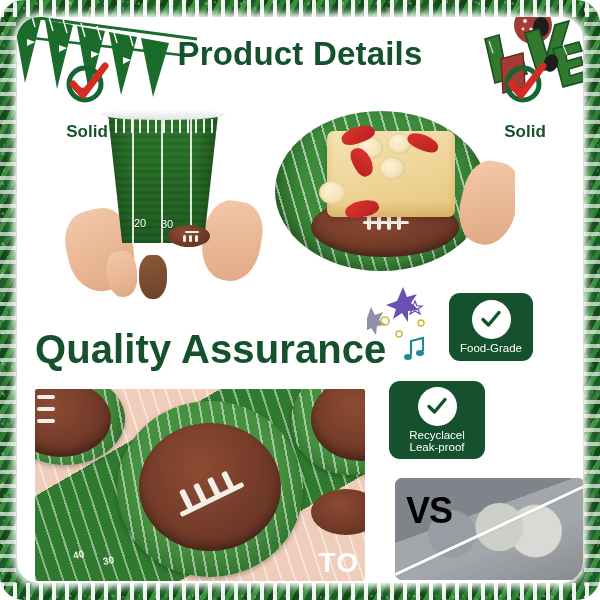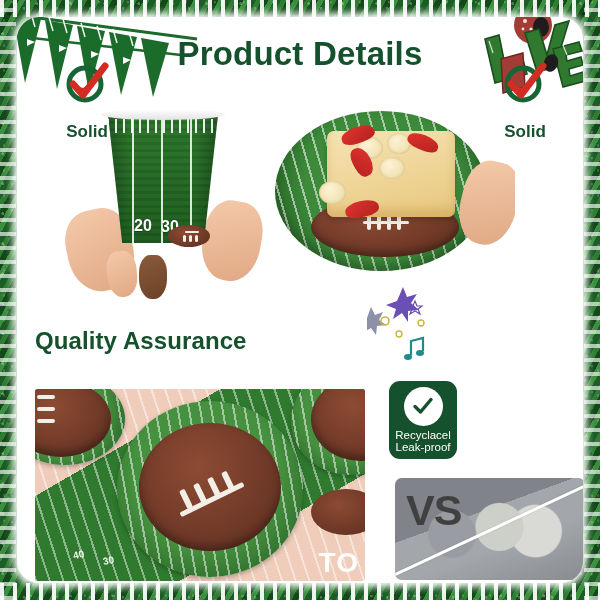--- a/index.html
+++ b/index.html
@@ -6,20 +6,21 @@
   body{
     width:600px;height:600px;overflow:hidden;
     font-family:"Liberation Sans", sans-serif;
     background:#ffffff;
   }
   .poster{
     position:relative;width:600px;height:600px;overflow:hidden;
     background:
       repeating-linear-gradient(118deg, #1c5c27 0 6px, #2e7d32 6px 11px, #14481b 11px 17px, #3c8f3f 17px 22px),
       #1f6b29;
+    border-radius: 24px;
   }
   
   .turf-speckle{
     position:absolute;inset:0;
     background-image:
       radial-gradient(circle at 8% 12%, rgba(255,255,255,.28) 0 1.2px, transparent 1.6px),
       radial-gradient(circle at 22% 38%, rgba(0,0,0,.30) 0 1.4px, transparent 1.8px),
       radial-gradient(circle at 41% 9%, rgba(255,255,255,.20) 0 1px, transparent 1.4px),
       radial-gradient(circle at 57% 55%, rgba(0,0,0,.25) 0 1.3px, transparent 1.7px),
       radial-gradient(circle at 73% 27%, rgba(255,255,255,.24) 0 1.1px, transparent 1.5px),
@@ -59,21 +60,21 @@
   
   .love{position:absolute;right:-4px;top:-6px;width:120px;height:92px;}
 
   
   .title{
     position:absolute;left:0;right:0;top:18px;text-align:center;
     color:#14512c;font-size:33px;font-weight:bold;letter-spacing:.2px;
   }
   .subtitle{
     position:absolute;left:18px;top:310px;
-    color:#14512c;font-size:24px;font-weight:bold;letter-spacing:.1px;
+    color:#14512c;font-size:40px;font-weight:bold;letter-spacing:.1px;
   }
 
   
   .solid{position:absolute;width:92px;text-align:center;}
   .solid-l{left:24px;top:44px;}
   .solid-r{left:462px;top:44px;}
   .solid-label{
     color:#14512c;font-size:17px;font-weight:bold;margin-top:11px;
   }
 
@@ -93,21 +94,21 @@
   }
   .cup-rim{
     position:absolute;left:40px;top:4px;width:124px;height:11px;
     background:linear-gradient(#ffffff,#e3e3e3);border-radius:50%;
   }
   .cup-hash{
     position:absolute;left:46px;top:14px;width:112px;height:14px;
     background-image:repeating-linear-gradient(90deg, rgba(255,255,255,.9) 0 2px, transparent 2px 8px);
   }
   .cup-num{
-    position:absolute;color:#fff;font-size:16px;font-weight:bold;
+    position:absolute;color:#fff;font-size:11px;font-weight:normal;
     text-shadow:0 1px 1px rgba(0,0,0,.35);
   }
   .hand{
     position:absolute;background:linear-gradient(160deg,#f4c9aa,#e0a883);
     border-radius:40% 40% 46% 46%;
   }
 
   
   .plate-wrap{left:248px;top:88px;width:250px;height:180px;}
   .plate{
@@ -170,21 +171,21 @@
     position:absolute;background:#14512c;border-radius:11px;
     display:flex;flex-direction:column;align-items:center;justify-content:center;
     color:#ffffff;text-align:center;
   }
   .fbadge .circ{
     width:39px;height:39px;border-radius:50%;background:#ffffff;
     display:flex;align-items:center;justify-content:center;margin-bottom:3px;
   }
   .fbadge .txt{font-size:11.5px;line-height:12.5px;padding:0 4px;}
   .b-food{left:432px;top:276px;width:84px;height:68px;}
-  .b-recy{left:372px;top:364px;width:68px;height:78px;}
+  .b-recy{left:372px;top:364px;width:96px;height:78px;}
   .b-cut{left:484px;top:364px;width:84px;height:78px;}
 
   
   .vs-wrap{
     position:absolute;left:378px;top:461px;width:190px;height:102px;
     border-radius:7px;overflow:hidden;background:#9b9b9b;
   }
   .vs-img{
     position:absolute;inset:0;
     background:
@@ -193,21 +194,21 @@
       radial-gradient(circle at 74% 52%, #e9e4d6 0 17%, transparent 18%),
       linear-gradient(160deg,#5d6a82 0 38%, #8f9cae 38% 62%, #6b7486 100%);
     filter:grayscale(.62) brightness(1.12);opacity:.62;
   }
   .vs-slash{
     position:absolute;left:-14%;top:50%;width:128%;height:3px;
     background:#ffffff;transform:rotate(-25deg);transform-origin:center;
     box-shadow:0 0 2px rgba(0,0,0,.15);
   }
   .vs-text{
-    position:absolute;left:11px;top:12px;color:#404040;font-size:43px;
+    position:absolute;left:11px;top:12px;color:#000000;font-size:36px;
     font-weight:bold;letter-spacing:-1px;line-height:41px;
   }
 
   
   .sparkles{position:absolute;left:350px;top:262px;width:92px;height:92px;}
 </style>
 </head>
 <body>
 
 <div class="poster">
@@ -367,20 +368,28 @@
       <div class="lace" style="left:176px;top:88px;width:6px;height:20px;transform:rotate(-26deg);"></div>
       <div class="lace" style="left:190px;top:82px;width:6px;height:20px;transform:rotate(-26deg);"></div>
       <div class="pl" style="left:256px;top:-22px;width:120px;height:108px;"></div>
       <div class="pl-ball" style="left:276px;top:-12px;width:100px;height:84px;"></div>
       <div style="position:absolute;left:276px;top:100px;width:70px;height:46px;border-radius:50%;background:radial-gradient(ellipse at 40% 35%,#8c4a33,#5a2d1f);"></div>
       <div class="yard-num" style="left:38px;top:160px;transform:rotate(-14deg);">40</div>
       <div class="yard-num" style="left:68px;top:166px;transform:rotate(-12deg);">30</div>
       <div class="to-text">TO</div>
     </div>
 
+    <div class="fbadge b-food">
+      <div class="circ">
+        <svg width="24" height="24" viewBox="0 0 24 24">
+            <path d="M4 12.5 L9.5 18 L20 5.5" fill="none" stroke="#14512c" stroke-width="3.4" stroke-linecap="round" stroke-linejoin="round"></path>
+          </svg>
+      </div>
+      <div class="txt">Food-Grade</div>
+    </div>
 
     <div class="fbadge b-recy">
       <div class="circ">
         <svg width="24" height="24" viewBox="0 0 24 24">
             <path d="M4 12.5 L9.5 18 L20 5.5" fill="none" stroke="#14512c" stroke-width="3.4" stroke-linecap="round" stroke-linejoin="round"></path>
           </svg>
       </div>
       <div class="txt">
         <div>Recyclacel</div>
         <div>Leak-proof</div>

